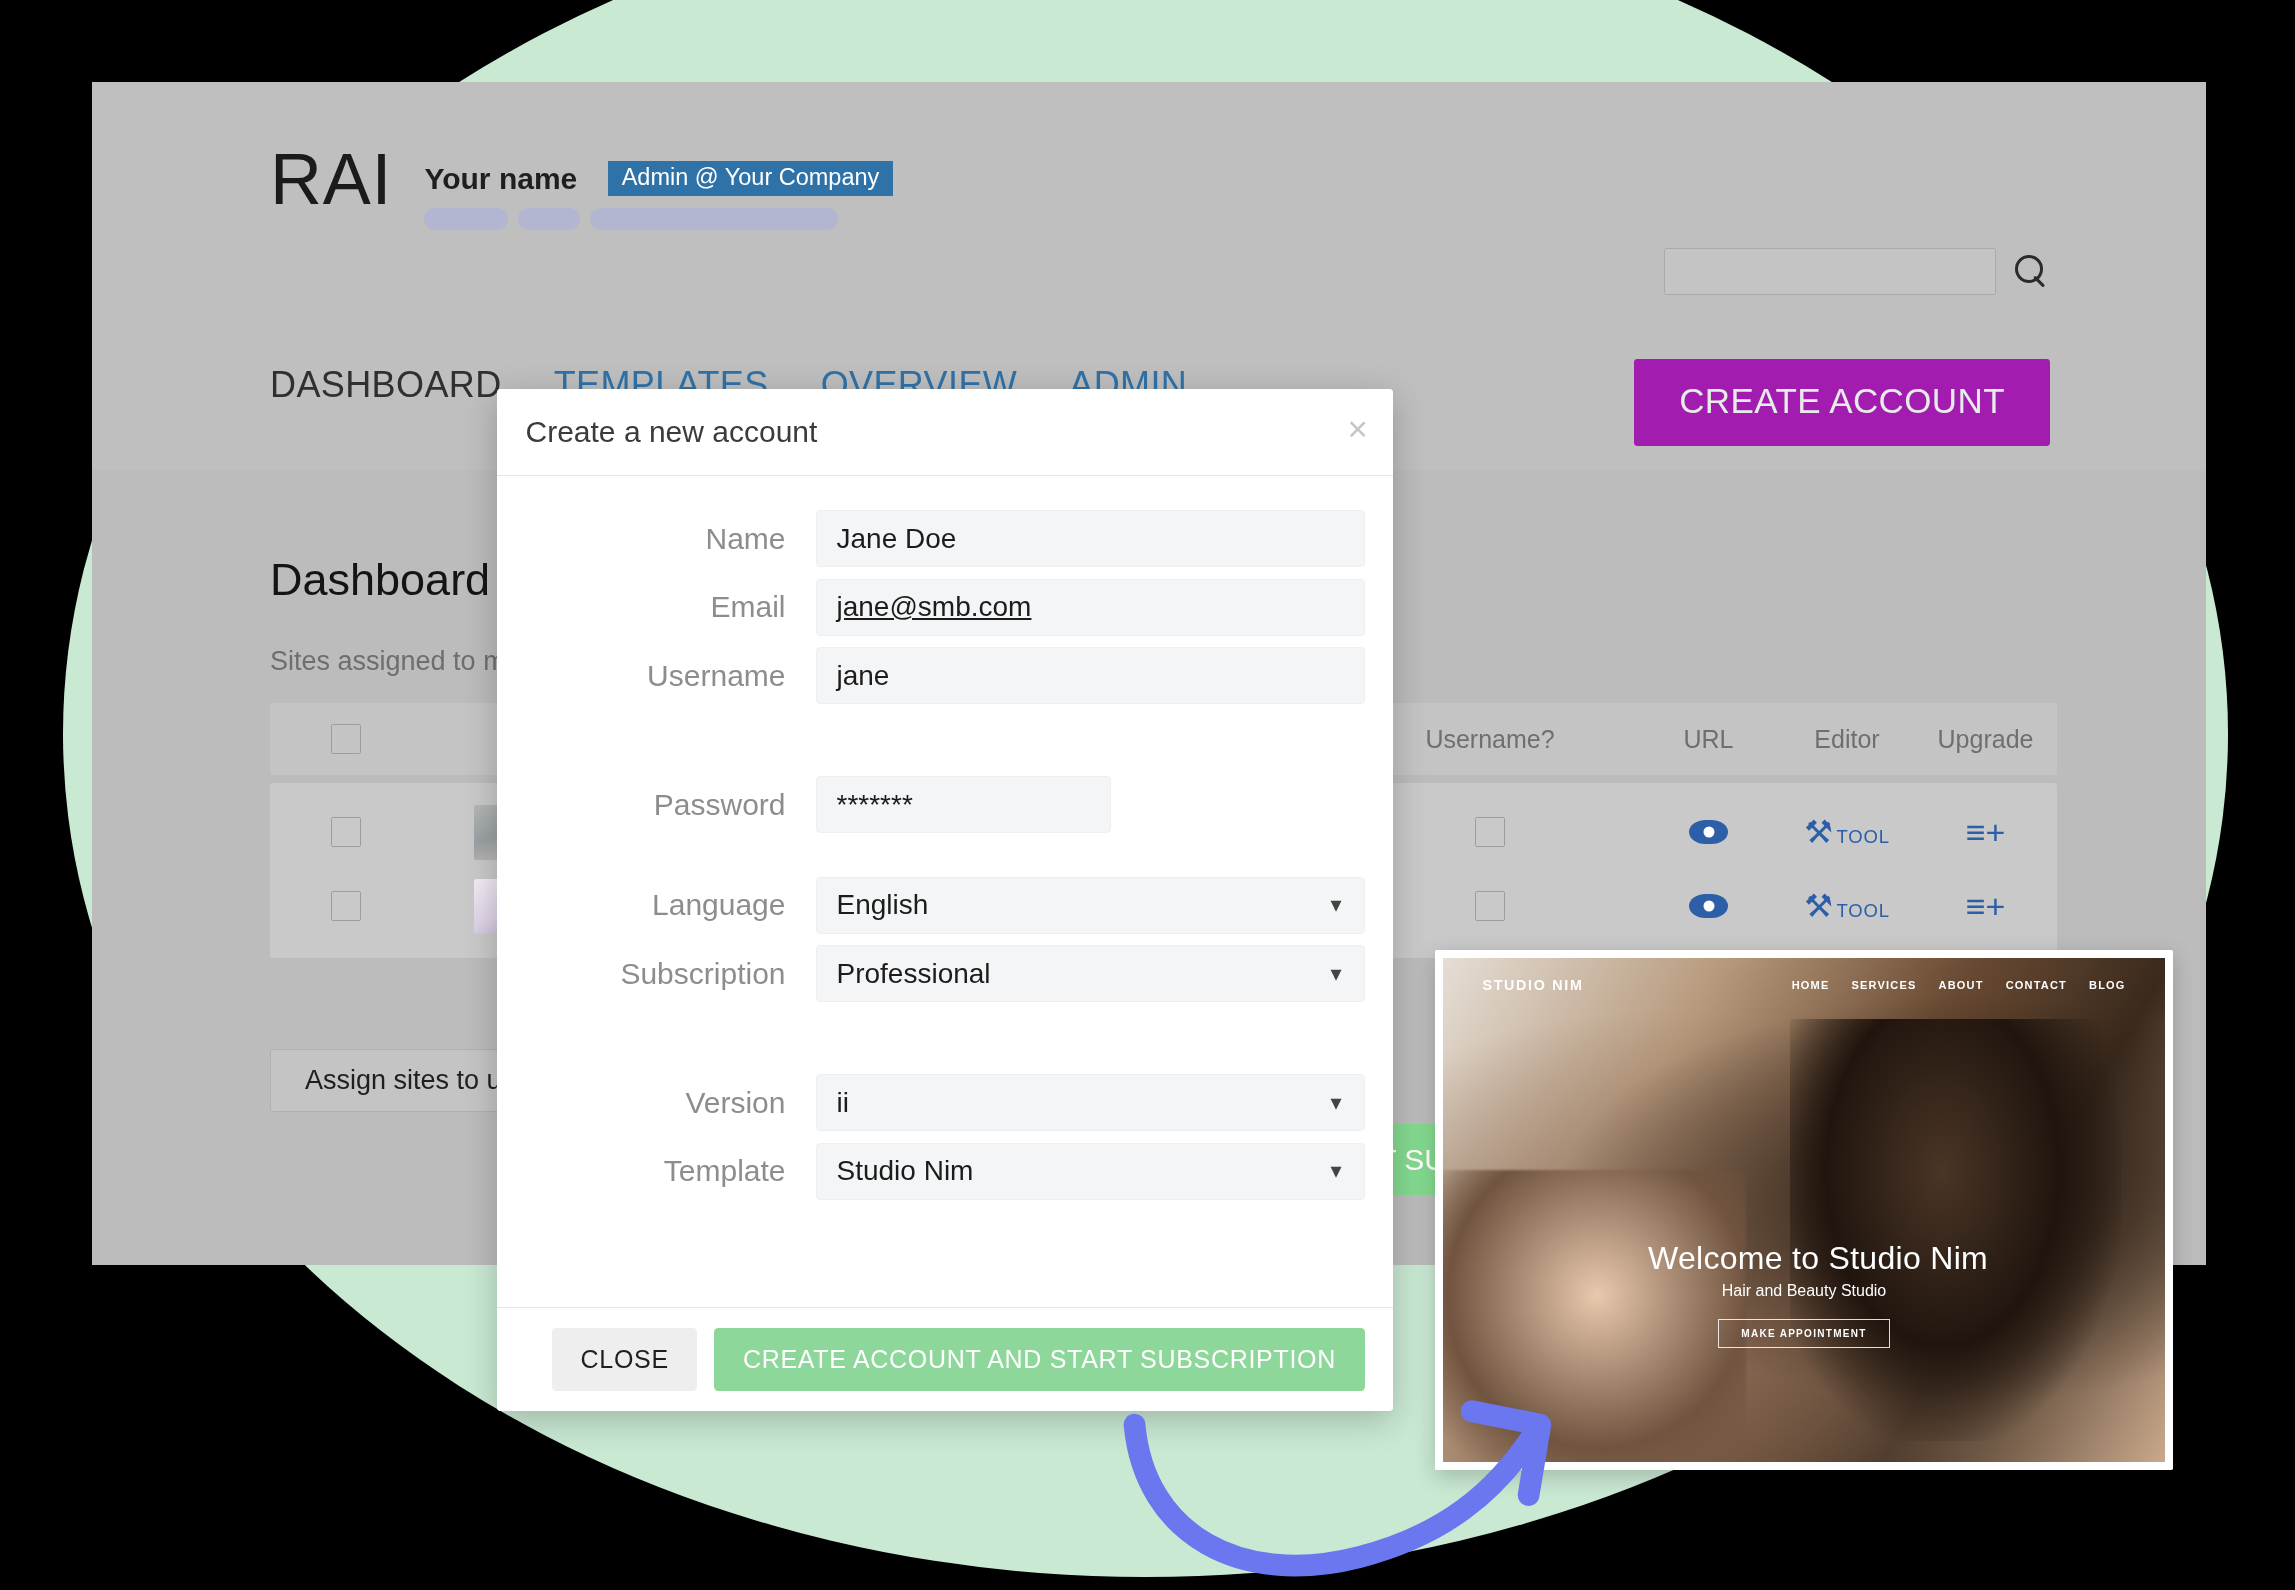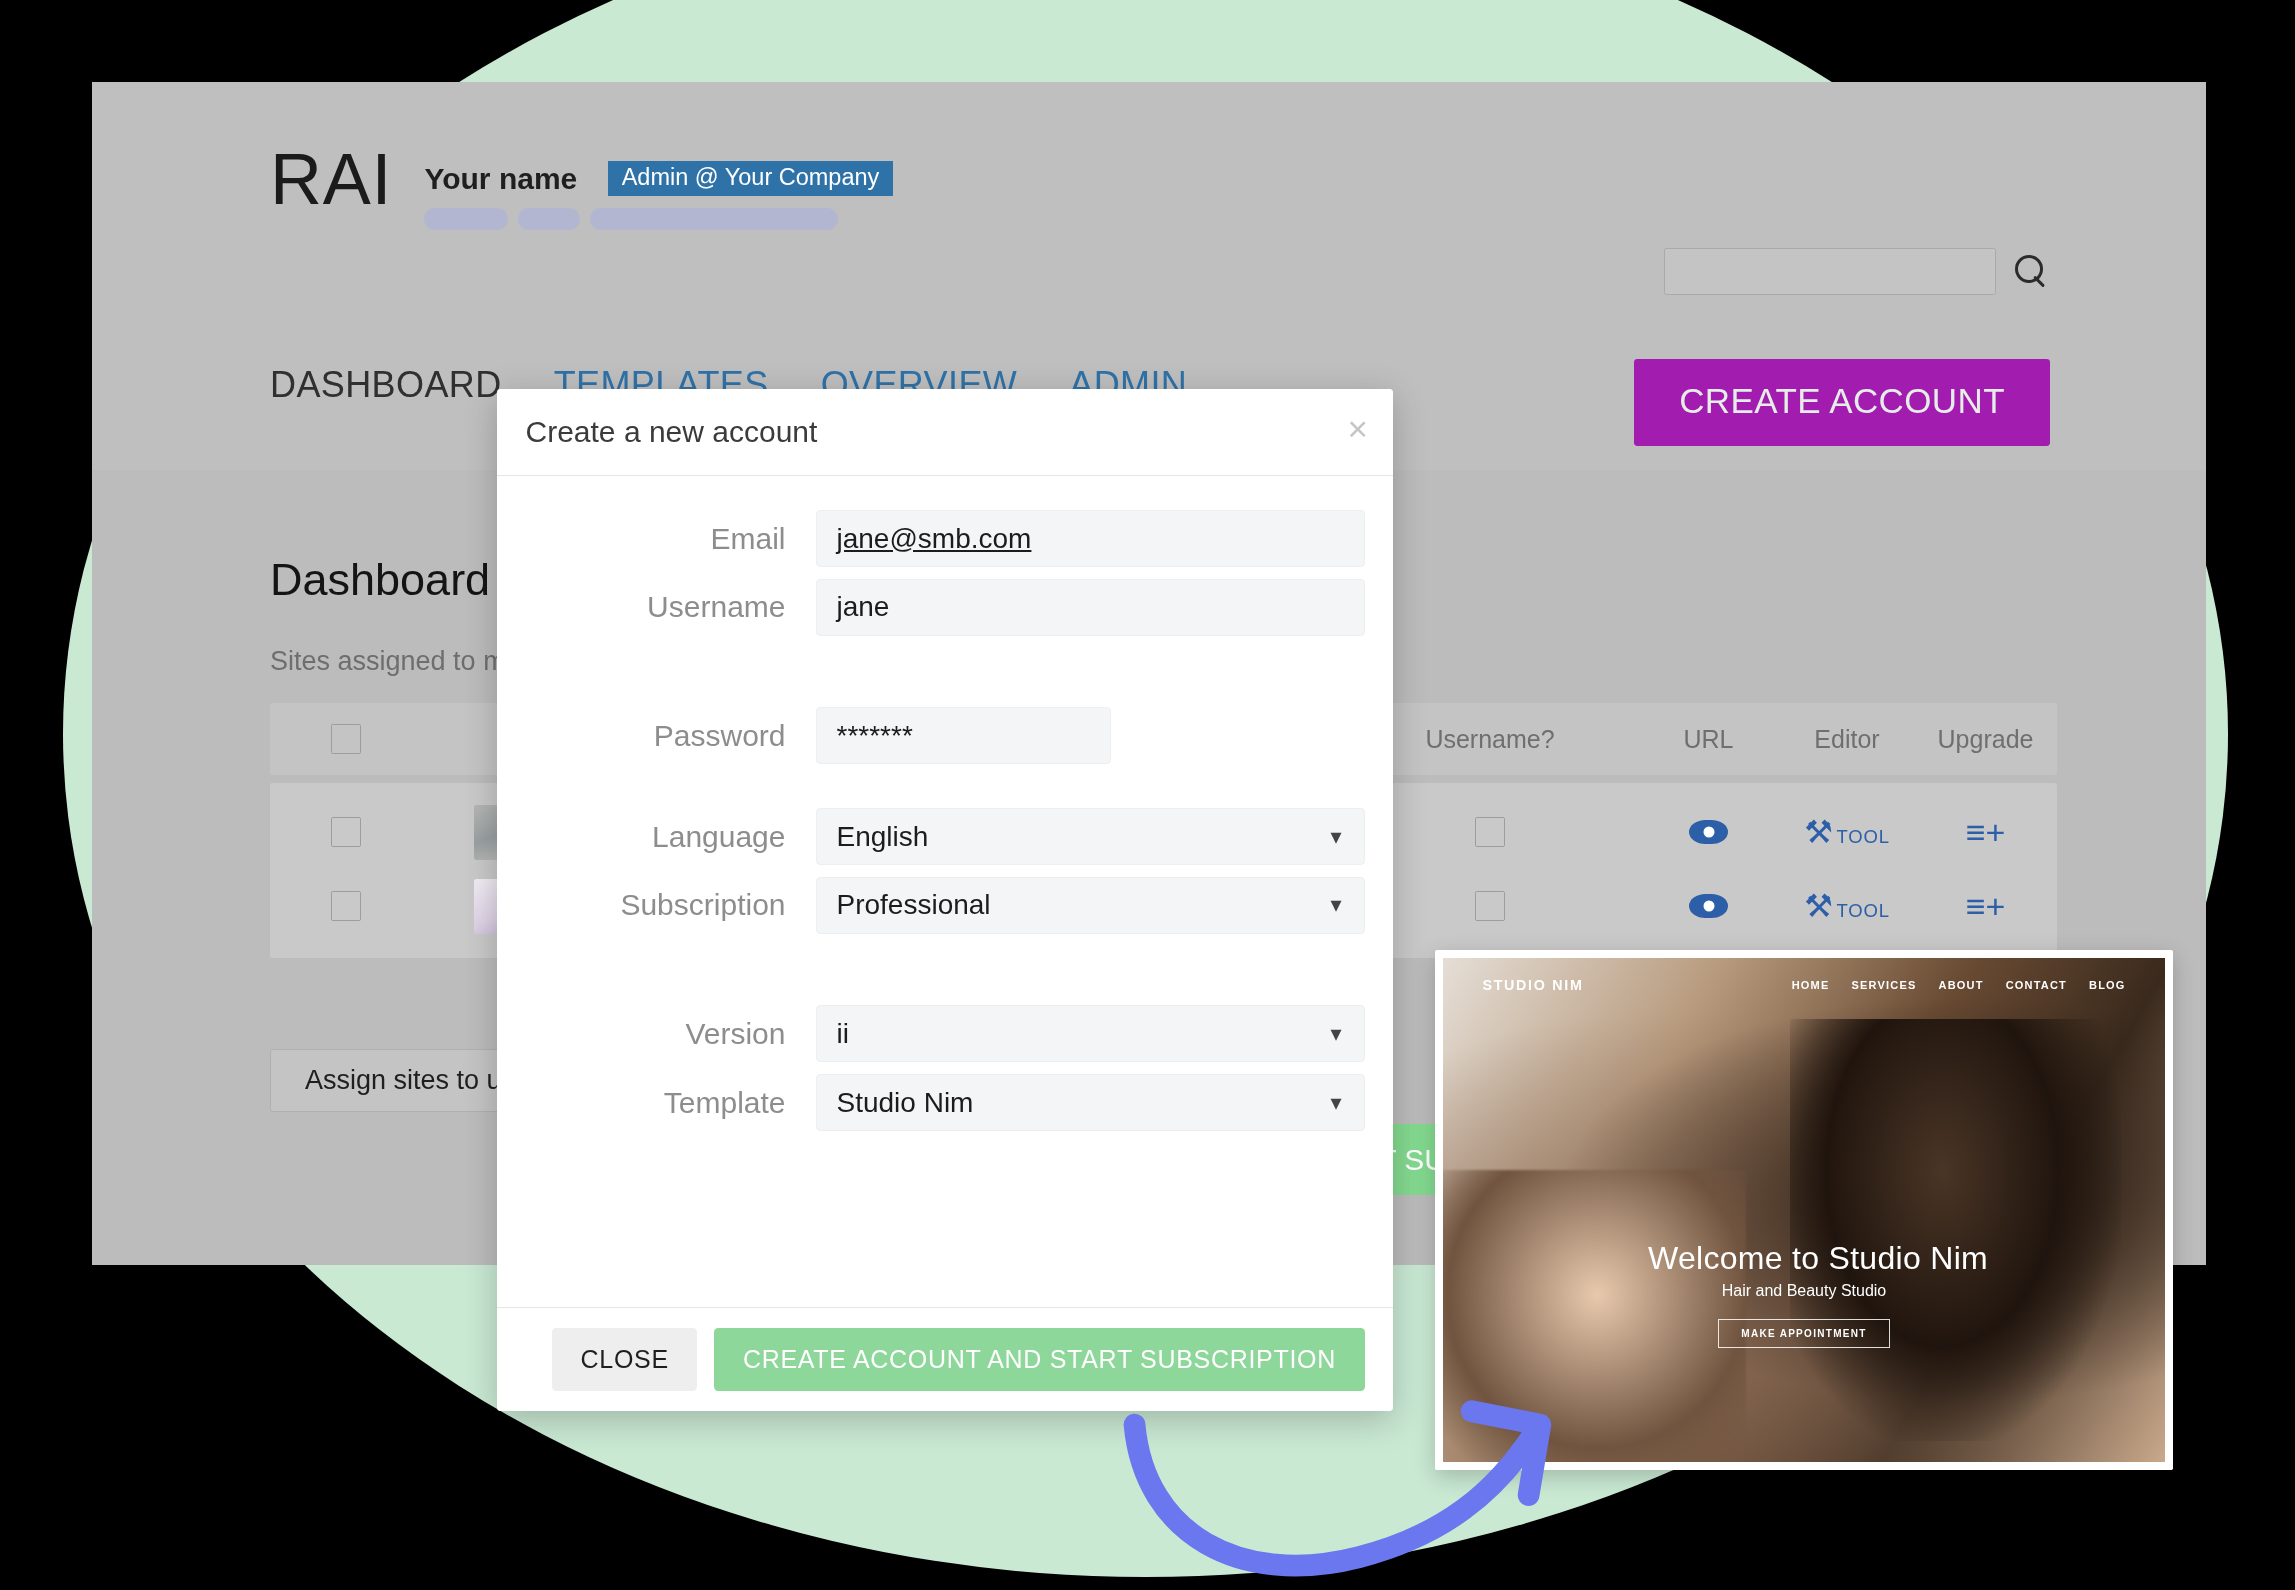--- a/index.html
+++ b/index.html
@@ -411,20 +411,24 @@
     </div>
   </div>
 
   <div class="modal">
     <div class="modal-head">
       <span class="modal-title">Create a new account</span>
       <button class="modal-x">×</button>
     </div>
 
     <div class="modal-body">
+      <div class="frm-row">
+        <span class="frm-label">Name</span>
+        <span class="frm-ctrl">Jane Doe</span>
+      </div>
 
       <div class="frm-row">
         <span class="frm-label">Email</span>
         <span class="frm-ctrl">
           <span class="underlined">jane@smb.com</span>
         </span>
       </div>
 
       <div class="frm-row">
         <span class="frm-label">Username</span>

